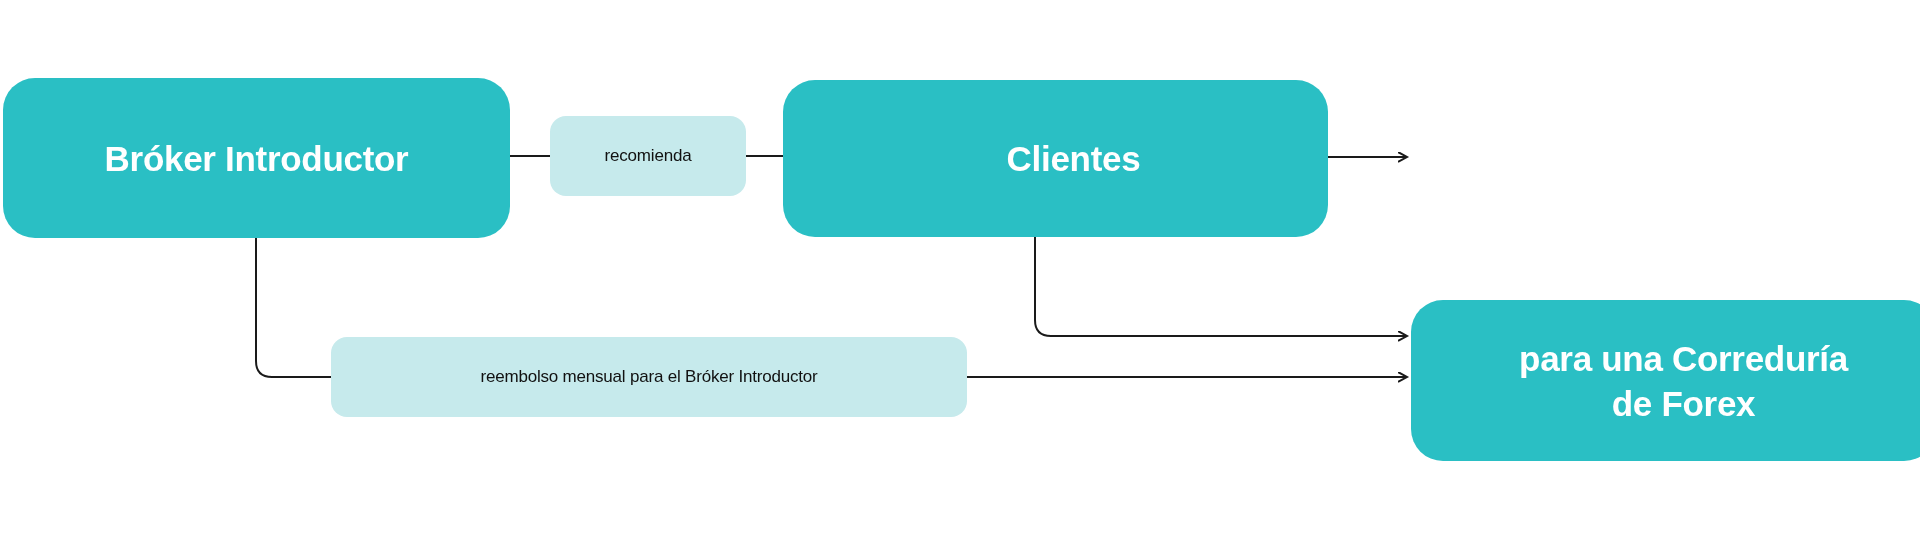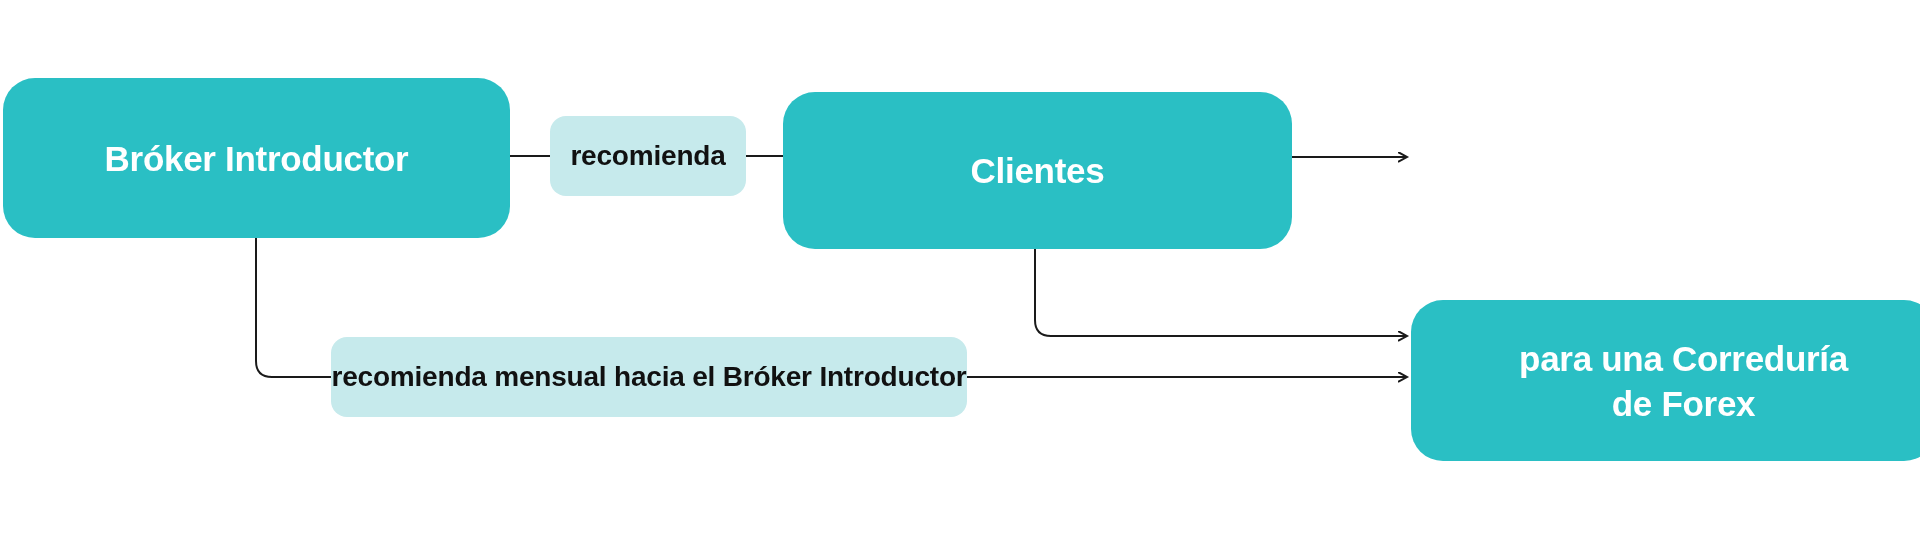--- a/index.html
+++ b/index.html
@@ -49,27 +49,27 @@
     position: absolute;
     display: flex;
     align-items: center;
     justify-content: center;
     background: var(--edge-label-bg, #c6eaec);
     color: var(--edge-label-text, #111111);
     border-radius: 16px;
     text-align: center;
   }
   .edge-label .edge-label-text {
-    font-size: 28px;
-    font-weight: 700;
+    font-size: 17px;
+    font-weight: 400;
     letter-spacing: -0.2px;
     white-space: nowrap;
   }
   #node-broker     { left: 3px;    top: 78px;  width: 507px; height: 160px; }
-  #node-clientes   { left: 783px;  top: 92px;  width: 509px; height: 157px; }
+  #node-clientes   { left: 783px;  top: 80px;  width: 509px; height: 157px; padding-left: 36px; }
   #node-traders    { left: 1411px; top: 80px;  width: 505px; height: 162px; }
   #node-correduria { left: 1411px; top: 300px; width: 505px; height: 161px; padding-left: 20px; }
   #label-recomienda { left: 550px; top: 116px; width: 196px; height: 80px; }
   #label-reembolso  { left: 331px; top: 337px; width: 636px; height: 80px; }
 </style>
 </head>
 <body>
 
 <div class="canvas">
 
@@ -95,21 +95,21 @@
   <div class="edge-label" id="label-recomienda">
     <span class="edge-label-text">recomienda</span>
   </div>
 
   <div class="node" id="node-clientes">
     <span class="node-label">Clientes</span>
   </div>
 
 
   <div class="edge-label" id="label-reembolso">
-    <span class="edge-label-text">recomienda mensual hacia el Bróker Introductor</span>
+    <span class="edge-label-text">reembolso mensual para el Bróker Introductor</span>
   </div>
 
   <div class="node" id="node-correduria">
     <span class="node-label">para una Correduría
 de Forex</span>
   </div>
 
 </div>
 
 </body></html>

